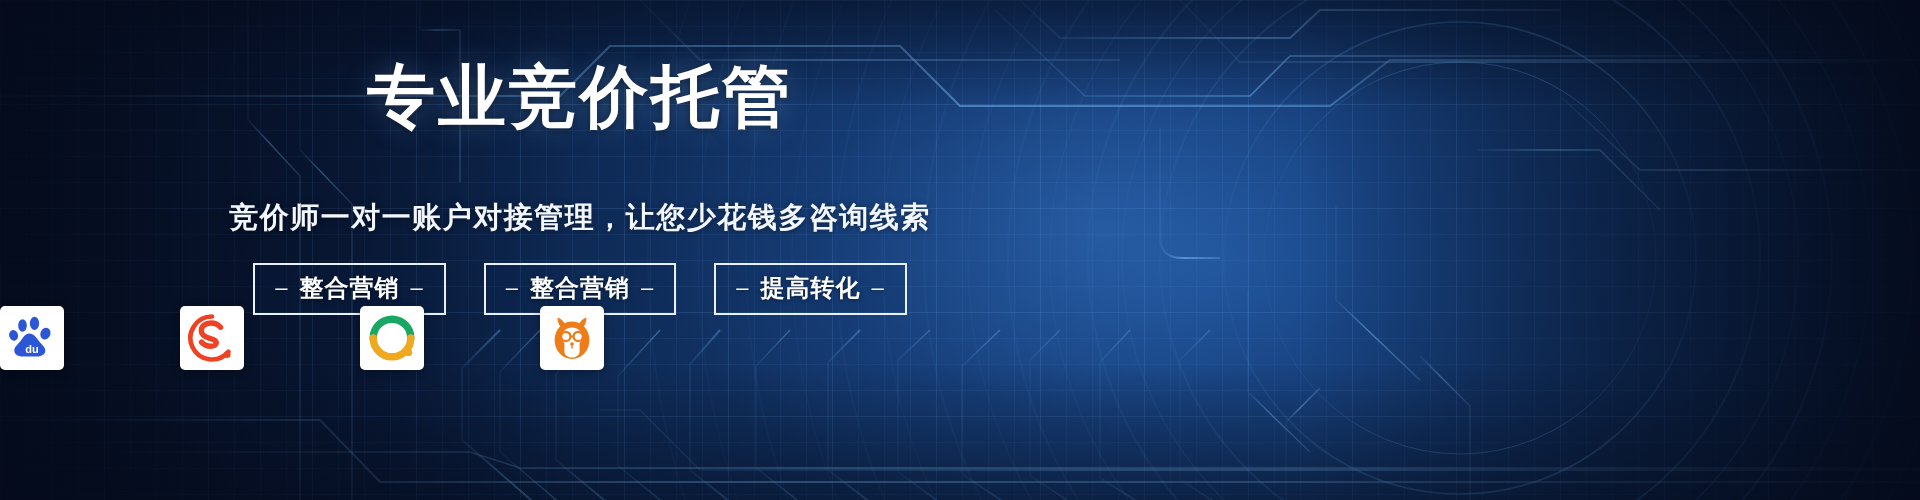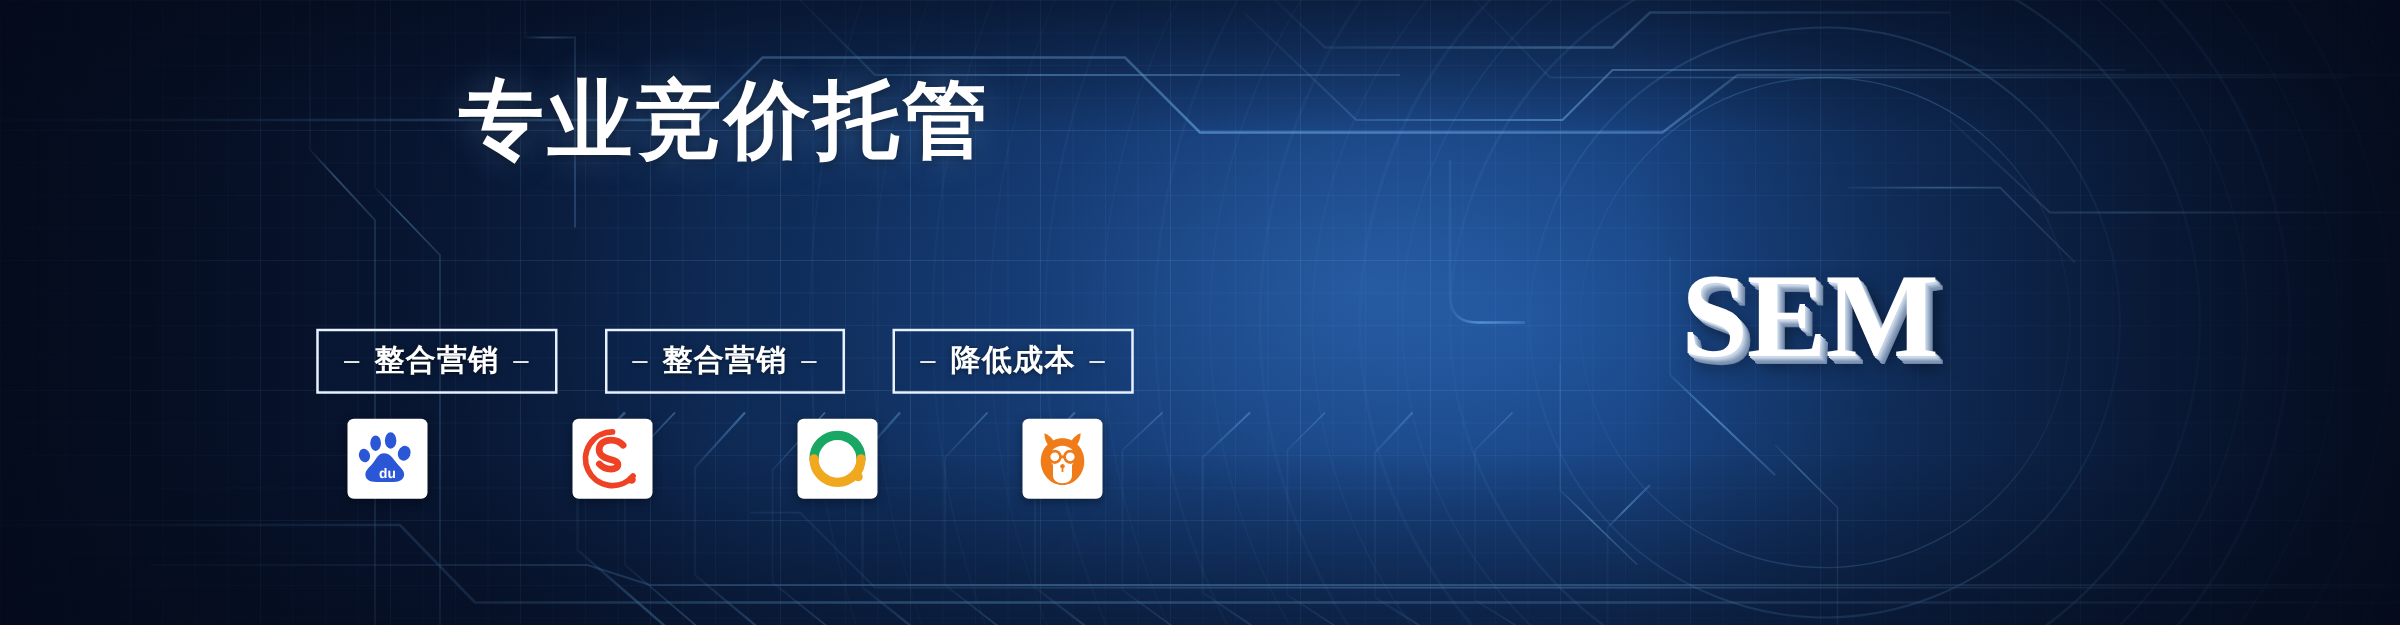--- a/index.html
+++ b/index.html
@@ -79,22 +79,22 @@
     color:#ffffff;
     font-size:24px;
     font-weight:bold;
     letter-spacing:1px;
     background:rgba(12,40,84,.18);
     text-shadow:0 1px 4px rgba(0,0,0,.5);
   }
   .tag .dash{font-size:22px;opacity:.95;font-weight:normal;}
 
   .logos{
-    position:absolute;left:0;top:335px;width:1160px;
-    display:flex;justify-content:center;align-items:center;gap:116px;
+    position:absolute;left:0;top:306px;width:1160px;
+    display:flex;align-items:center;gap:116px;
   }
   .logo-tile{
     width:64px;height:64px;border-radius:5px;background:#ffffff;
     display:flex;align-items:center;justify-content:center;
     box-shadow:0 2px 8px rgba(0,0,0,.35);
   }
   .logo-tile svg{display:block;}
 
   .sem{
     position:absolute;left:1345px;top:205px;
@@ -197,38 +197,39 @@
       <path d="M 1478 150 L 1600 150 L 1660 210" stroke-width="1.4"></path>
     </g>
   </svg>
 
   <div class="bg-layer vignette"></div>
 
   <div class="content">
 
     <div class="title">专业竞价托管</div>
 
+    <div class="subtitle">竞价师一对一账户对接管理，让您少花钱多咨询线索</div>
 
     <div class="tags">
 
       <div class="tag">
         <span class="dash">–</span>
         <span>整合营销</span>
         <span class="dash">–</span>
       </div>
 
       <div class="tag">
         <span class="dash">–</span>
         <span>整合营销</span>
         <span class="dash">–</span>
       </div>
 
       <div class="tag">
         <span class="dash">–</span>
-        <span>降低成本</span>
+        <span>提高转化</span>
         <span class="dash">–</span>
       </div>
 
     </div>
 
     <div class="logos">
 
       <div class="logo-tile">
         <svg width="50" height="50" viewBox="0 0 50 50">
           <g fill="#2b57d6">
@@ -278,16 +279,15 @@
           </g>
           <g fill="#ef7c18">
             <path d="M25 29.2c1 0 1.8.8 1.8 1.8s-.8 1.8-1.8 1.8-1.8-.8-1.8-1.8.8-1.8 1.8-1.8z"></path>
             <path d="M24.3 32.4h1.4v3.2h-1.4z"></path>
           </g>
         </svg>
       </div>
 
     </div>
 
-    <div class="sem">SEM</div>
 
   </div>
 </div>
 
 </body></html>

